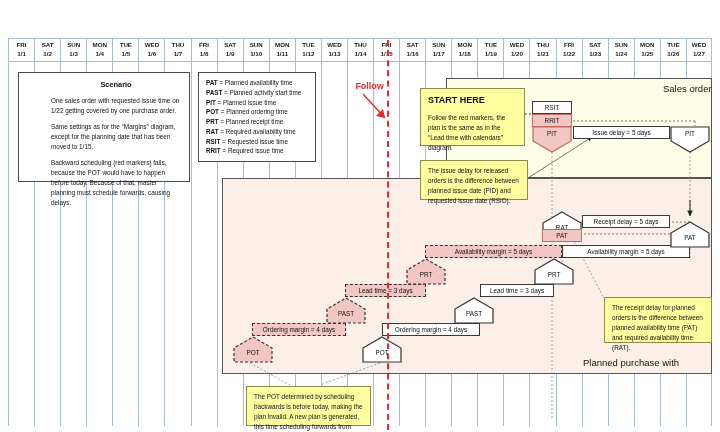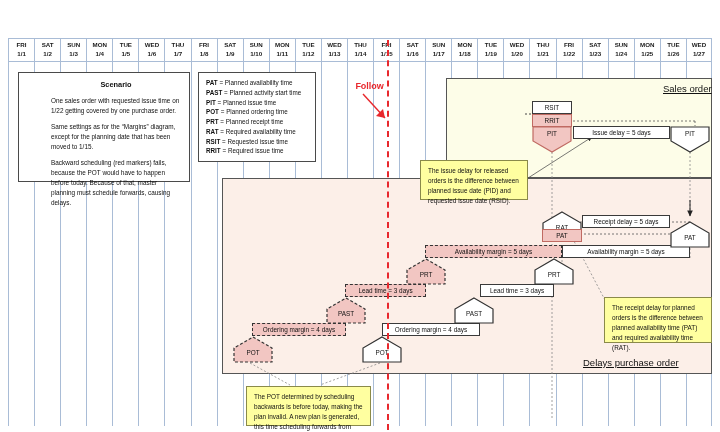--- a/index.html
+++ b/index.html
@@ -78,21 +78,20 @@
     position: absolute;
     border: 1px solid #555;
     background: #ffffff;
   }
   #so-panel { background: #fdfde8; }
   #ppo-panel { background: #fcefe8; }
   .panel-label {
     position: absolute;
     font-size: 9.5px; color: #111;
     white-space: nowrap;
-    text-decoration: underline;
   }
 
   
   .infobox {
     position: absolute;
     border: 1px solid #4a4a4a;
     background: #ffffff;
     font-size: 6.4px;
     color: #111;
     line-height: 1.55;
@@ -326,21 +325,21 @@
           <span>WED</span>
           <span>1/27</span>
         </div>
       </div>
   </div>
 
   <div class="panel" id="so-panel" style="left: 446px; top: 78px; width: 266px; height: 100px;"></div>
   <div class="panel-label" id="so-label" style="left: 663px; top: 83px;">Sales order</div>
 
   <div class="panel" id="ppo-panel" style="left: 222px; top: 178px; width: 490px; height: 196px;"></div>
-  <div class="panel-label" id="ppo-label" style="left: 583px; top: 357px;">Delays purchase order</div>
+  <div class="panel-label" id="ppo-label" style="left: 583px; top: 357px;">Planned purchase with</div>
 
   <svg id="links">
     <defs>
       <marker id="ah" markerWidth="7" markerHeight="7" refX="5.6" refY="2.8" orient="auto">
         <path d="M0,0 L6,2.8 L0,5.6 z" fill="#222"></path>
       </marker>
       <marker id="ahr" markerWidth="7" markerHeight="7" refX="5.6" refY="2.8" orient="auto">
         <path d="M0,0 L6,2.8 L0,5.6 z" fill="#222"></path>
       </marker>
     </defs>
@@ -389,20 +388,24 @@
       <div><b>PAT</b><span> = Planned availability time</span></div>
       <div><b>PAST</b><span> = Planned activity start time</span></div>
       <div><b>PIT</b><span> = Planned issue time</span></div>
       <div><b>POT</b><span> = Planned ordering time</span></div>
       <div><b>PRT</b><span> = Planned receipt time</span></div>
       <div><b>RAT</b><span> = Required availability time</span></div>
       <div><b>RSIT</b><span> = Requested issue time</span></div>
       <div><b>RRIT</b><span> = Required issue time</span></div>
     </div>
 
+  <div class="notebox" id="note-start" style="left: 420px; top: 88px; width: 105px; height: 58px;">
+    <div class="nb-title">START HERE</div>
+    <div>Follow the red markers, the plan is the same as in the “Lead time with calendars” diagram.</div>
+  </div>
 
   <div class="notebox" id="note-issue" style="left: 420px; top: 160px; width: 108px; height: 40px;">
     <div>The issue delay for released orders is the difference between planned issue date (PID) and requested issue date (RSID).</div>
   </div>
 
   <div class="notebox" id="note-receipt" style="left: 604px; top: 297px; width: 108px; height: 46px;">
     <div>The receipt delay for planned orders is the difference between planned availability time (PAT) and required availability time (RAT).</div>
   </div>
 
   <div class="notebox" id="note-pot" style="left: 246px; top: 386px; width: 125px; height: 40px;">

